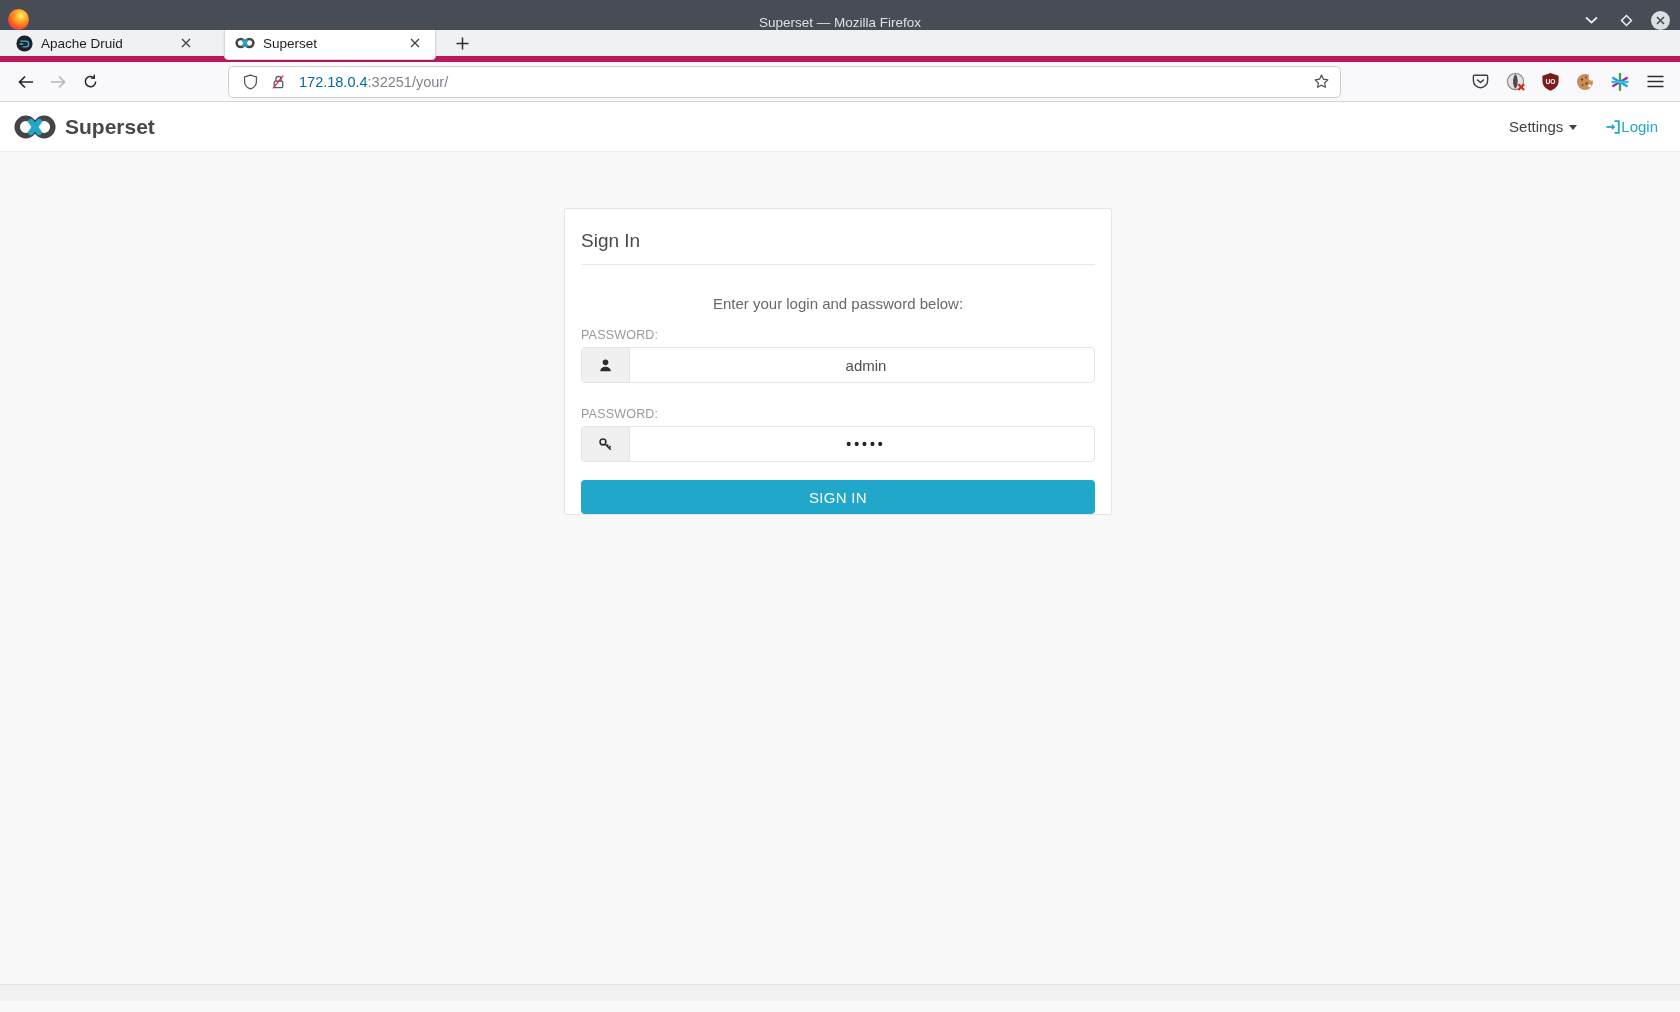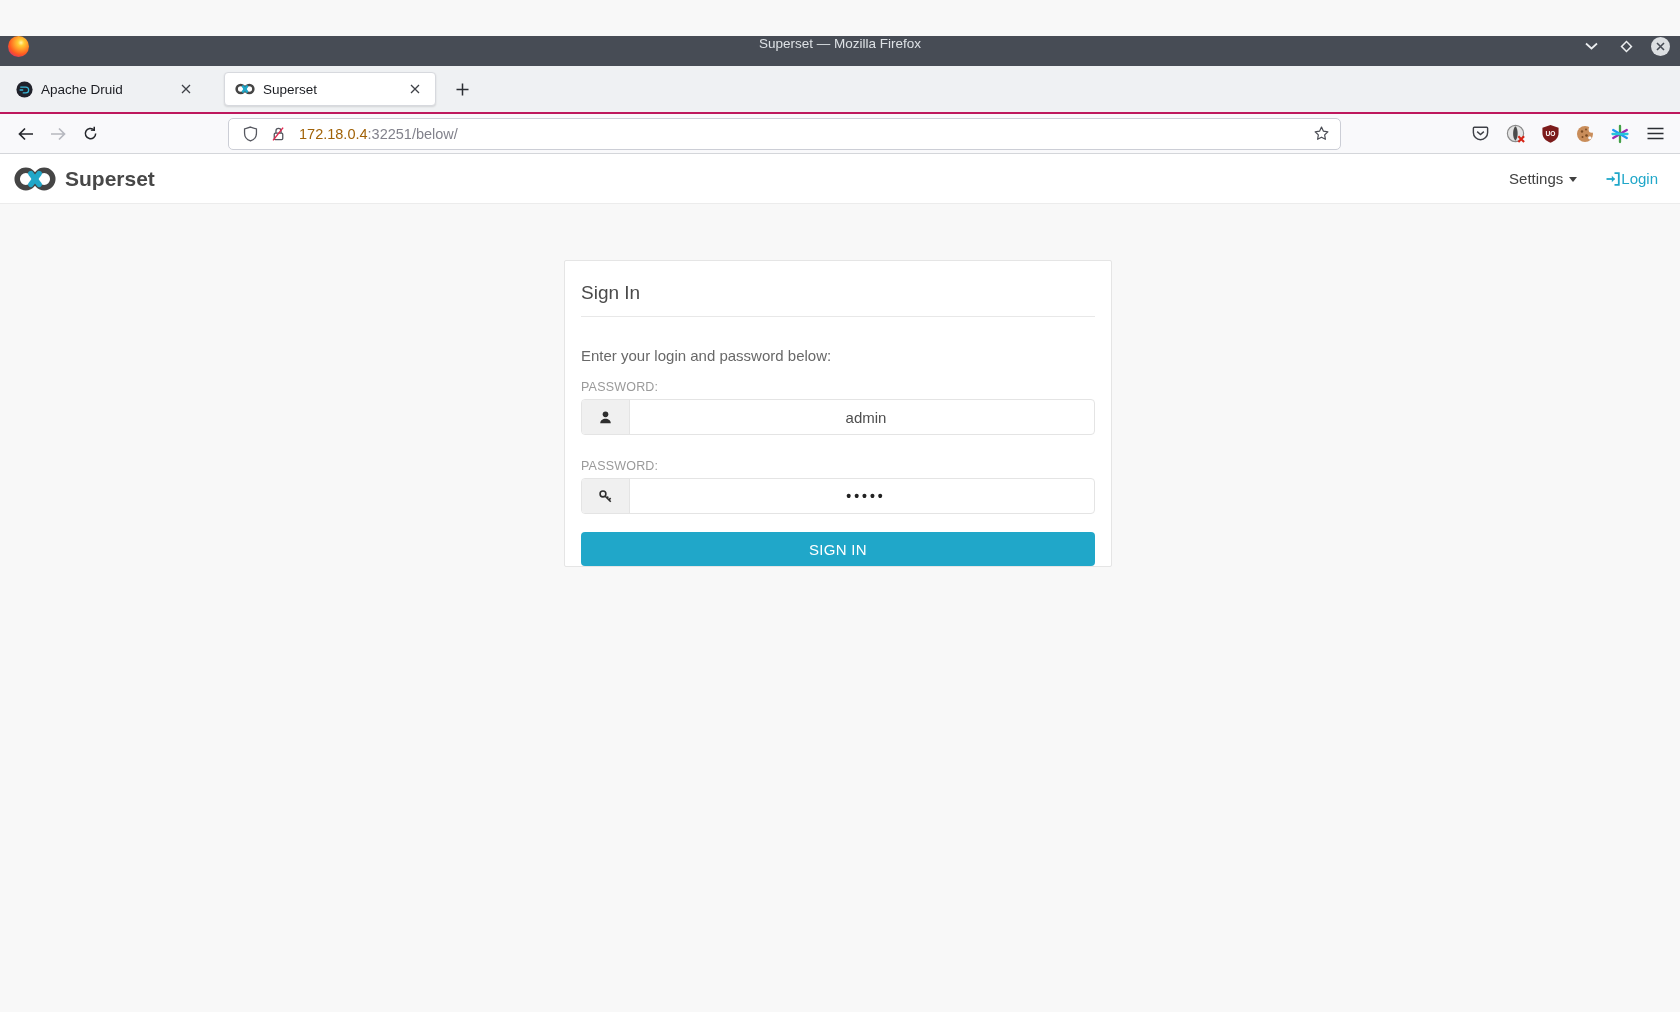--- a/index.html
+++ b/index.html
@@ -1,49 +1,49 @@
 <!DOCTYPE html>
 <html><head>
 <meta charset="utf-8">
 <style>
   * { margin:0; padding:0; box-sizing:border-box; }
   html,body { width:1680px; height:1012px; overflow:hidden;
     font-family:"Liberation Sans", sans-serif; background:#f8f8f8; }
 
   
-  .titlebar { height:30px; background:#474c55; display:flex; align-items:flex-start; position:relative;margin-top:36px; }
+  .titlebar { height:30px; background:#474c55; display:flex; align-items:flex-end; position:relative; }
   .fx-logo { width:21px; height:21px; margin-left:8px; border-radius:50%;
     background: radial-gradient(circle at 62% 32%, #fff6a9 0%, #ffcc33 16%, #ff9429 38%, #ff5a1f 60%, #e33b5a 78%, #b5007f 96%); }
   .titlebar-title { position:absolute; left:0; right:0; text-align:center;
     color:#dde1e5; font-size:13.5px; pointer-events:none; }
   .win-controls { margin-left:auto; display:flex; align-items:center; gap:15px; margin-right:10px; }
   .win-btn { width:20px; height:20px; display:flex; align-items:center; justify-content:center; }
   .close-circle { width:19px; height:19px; border-radius:50%; background:#dcdfe2;
     display:flex; align-items:center; justify-content:center; }
 
-  .tabstrip { height:48px; background:#eff1f3; border-bottom:2px solid #be185d;
+  .tabstrip { height:32px; background:#eff1f3; border-bottom:6px solid #be185d;
     display:flex; align-items:center; padding-left:6px; }
   .tab { display:flex; align-items:center; height:34px; border-radius:4px; padding:0 10px; }
   .tab-inactive { width:200px; }
   .tab-active { width:212px; margin-left:18px; background:#ffffff;
     border:1px solid #d7d9de; box-shadow:0 1px 2px rgba(0,0,0,.12); }
   .tab-label { font-size:13.5px; color:#1b1d22; margin-left:8px; white-space:nowrap;
     overflow:hidden; flex:1; }
   .tab-close { margin-left:auto; width:20px; height:20px; display:flex; align-items:center; justify-content:center; border-radius:3px; }
   .newtab-btn { width:28px; height:28px; margin-left:12px; display:flex; align-items:center; justify-content:center; border-radius:4px; }
 
   .toolbar { height:40px; background:#f9f9fb; border-bottom:1px solid #d4d6da;
     display:flex; align-items:center; padding:0 10px; }
   .nav-btn { width:32px; height:30px; display:flex; align-items:center; justify-content:center;
     font-size:17px; color:#24262b; border-radius:4px; }
   .nav-btn.disabled { color:#b6b8bf; }
   .urlbar { width:1113px; height:32px; margin-left:122px; background:#fff;
     border:1px solid #ccced6; border-radius:5px; display:flex; align-items:center; padding:0 10px; }
   .url-text { margin-left:10px; font-size:14.5px; white-space:nowrap; }
-  .url-host { color:#a16207; }
+  .url-host { color:#0369a1; }
   .url-rest { color:#82828c; }
   .url-star { margin-left:auto; display:flex; align-items:center; }
   .ext-icons { display:flex; align-items:center; gap:13px; margin-left:auto; margin-right:4px; }
   .ext-icon { width:22px; height:22px; display:flex; align-items:center; justify-content:center; }
 
   
   .site-navbar { height:50px; background:#fff; border-bottom:1px solid #ececec;
     display:flex; align-items:center; padding:0 14px; }
   .brand { display:flex; align-items:center; gap:9px; }
   .brand-name { font-size:21px; font-weight:700; color:#484848; }
@@ -51,21 +51,21 @@
   .settings-item { display:flex; align-items:center; gap:6px; font-size:15px; color:#414141; cursor:default; }
   .caret-down { width:0; height:0; border-left:4px solid transparent; border-right:4px solid transparent;
     border-top:5px solid #414141; margin-top:2px; }
   .login-link { display:flex; align-items:center; font-size:15px; color:#20a7c9; }
 
   .content { position:relative; height:832px; background:#f8f8f8; }
   .card { position:absolute; left:564px; top:56px; width:548px; background:#fff;
     border:1px solid #e5e5e5; border-radius:2px; padding:15px 16px 0; }
   .card-title { font-size:19px; font-weight:400; color:#4a4a4a; margin:6px 0 0; }
   .card-divider { border:none; border-top:1px solid #e8e8e8; margin:12px 0 30px; }
-  .instructions { font-size:15px; color:#686868; margin-bottom:16px; }
+  .instructions { font-size:15px; color:#686868; margin-bottom:16px;text-align:center; }
   .field-label { font-size:12.5px; color:#9a9a9a; margin-bottom:5px; letter-spacing:.2px; }
   .input-group { display:flex; height:36px; border:1px solid #e4e4e4; border-radius:4px;
     overflow:hidden; background:#fff; }
   .input-group + .field-label { margin-top:24px; }
   .addon { width:48px; background:#f0f0f0; border-right:1px solid #e4e4e4;
     display:flex; align-items:center; justify-content:center; flex:0 0 auto; }
   .input-group input { border:none; outline:none; flex:1; padding:0 12px 0 20px;
     font-size:15px; color:#4e4e4e; font-family:inherit; background:transparent;text-align:center; }
   .input-group input.pwd { font-weight:700; letter-spacing:3px; font-size:14px; color:#222; }
   .signin-btn { display:block; width:100%; height:34px; margin-top:18px; background:#20a7c9;
@@ -157,21 +157,21 @@
           <path d="M10 1.8 L17 4.1 V9 c0 4.9 -3.1 7.8 -7 9.2 c-3.9 -1.4 -7 -4.3 -7 -9.2 V4.1 Z" fill="none" stroke="#55575f" stroke-width="1.5"></path>
         </svg>
     </span>
     <span class="ext-icon" style="margin-left:6px;">
       <svg width="17" height="18" viewBox="0 0 20 20">
           <rect x="5" y="9" width="10" height="7.5" rx="1.2" fill="none" stroke="#55575f" stroke-width="1.5"></rect>
           <path d="M7 9 V6.5 a3 3 0 0 1 6 0 V9" fill="none" stroke="#55575f" stroke-width="1.5"></path>
           <line x1="3.6" y1="17.5" x2="15.4" y2="2.5" stroke="#e22850" stroke-width="1.7"></line>
         </svg>
     </span>
-    <span class="url-text"><span class="url-host">172.18.0.4</span><span class="url-rest">:32251/below/</span></span>
+    <span class="url-text"><span class="url-host">172.18.0.4</span><span class="url-rest">:32251/your/</span></span>
     <span class="url-star">
       <svg width="17" height="17" viewBox="0 0 20 20">
           <path d="M10 2.5 l2.3 4.8 5.2 .7 -3.8 3.6 .9 5.2 -4.6 -2.5 -4.6 2.5 .9 -5.2 -3.8 -3.6 5.2 -.7 z" fill="none" stroke="#4a4c54" stroke-width="1.4" stroke-linejoin="round"></path>
         </svg>
     </span>
   </div>
   <div class="ext-icons">
     <span class="ext-icon">
       <svg width="19" height="19" viewBox="0 0 20 20">
           <path d="M3.5 3.5 h13 a1 1 0 0 1 1 1 v4.5 a7.5 7.5 0 0 1 -15 0 V4.5 a1 1 0 0 1 1 -1 z" fill="none" stroke="#3e4047" stroke-width="1.5"></path>

